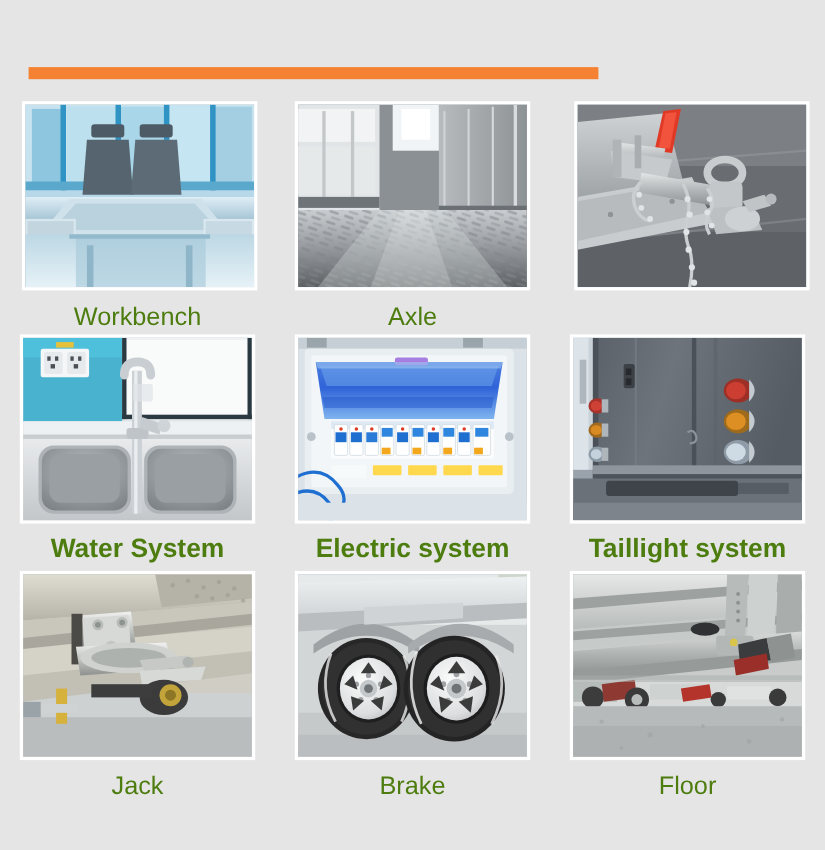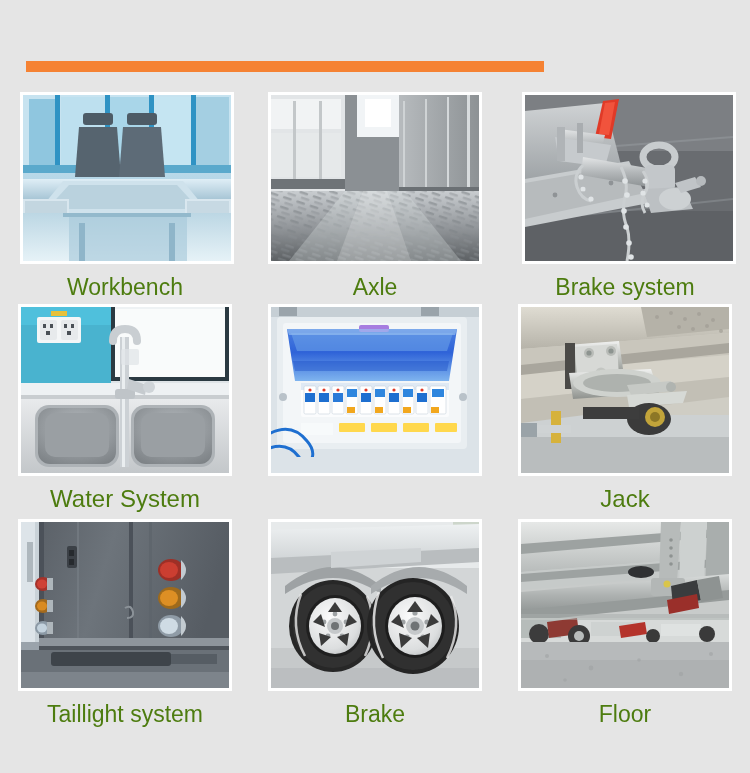--- a/index.html
+++ b/index.html
@@ -109,21 +109,21 @@
     font-family: "Liberation Sans", sans-serif;
     font-size: 23px;
     line-height: 28px;
     font-weight: 400;
     color: #4d7c0f;
     text-align: center;
     white-space: nowrap;
   }
 
   
-  .grid > .cell:nth-child(n+4):nth-child(-n+6) .caption { font-size: 24px; }
+  .grid > .cell:nth-child(n+4):nth-child(-n+6) .caption { font-size: 24px; font-weight: bold; }
 
   
   .cell.c1 .thumb-frame { margin-left: 4px; }
   .cell.c2 .thumb-frame { margin-left: 0px; }
   .cell.c3 .thumb-frame { margin-left: 8px; }
   .cell.c6 .caption { font-size: 23px; }
 </style>
 </head>
 <body>
 
@@ -299,21 +299,20 @@
             <circle cx="101" cy="132" r="2.8"></circle>
               <circle cx="104" cy="148" r="2.8"></circle>
               <circle cx="106" cy="162" r="2.8"></circle>
             <circle cx="120" cy="86" r="2.6"></circle>
               <circle cx="118" cy="98" r="2.6"></circle>
               <circle cx="122" cy="110" r="2.6"></circle>
           </g>
         </svg>
       </div>
     </div>
-    <div class="caption">Brake system</div>
   </div>
 
   <div class="cell c4">
     <div class="thumb-frame">
       <div class="thumb">
         <svg viewBox="0 0 208 166" preserveAspectRatio="none">
           <defs>
             <linearGradient id="wsCounter" x1="0" y1="0" x2="0" y2="1">
               <stop offset="0" stop-color="#e8eaec"></stop>
                 <stop offset="1" stop-color="#c3c7ca"></stop>
@@ -447,20 +446,84 @@
           <circle cx="192" cy="90" r="4" fill="#b9c2c9"></circle>
 
           <g fill="none" stroke="#1e6fd0" stroke-width="3">
             <path d="M-4 128 q24 -14 40 6 q14 16 -6 30"></path>
             <path d="M-4 142 q20 -8 32 8 q10 12 -4 22"></path>
           </g>
           <rect x="0" y="150" width="208" height="16" fill="#dce3e8"></rect>
         </svg>
       </div>
     </div>
+    <div class="caption">Electric system</div>
+  </div>
+
+  <div class="cell c6">
+    <div class="thumb-frame">
+      <div class="thumb">
+        <svg viewBox="0 0 208 166" preserveAspectRatio="none">
+          <defs>
+            <linearGradient id="tlBody" x1="0" y1="0" x2="1" y2="0.2">
+              <stop offset="0" stop-color="#5b6168"></stop>
+                <stop offset="0.4" stop-color="#6d747b"></stop>
+                <stop offset="1" stop-color="#565c63"></stop>
+            </linearGradient>
+          </defs>
+          <rect width="208" height="166" fill="#9aa3ab"></rect>
+          <rect x="0" y="0" width="30" height="120" fill="#c9d2d8"></rect>
+          <rect x="0" y="0" width="14" height="120" fill="#dde4e9"></rect>
+          <rect x="6" y="20" width="6" height="40" fill="#aeb7bd"></rect>
+
+          <rect x="18" y="0" width="190" height="128" fill="url(#tlBody)"></rect>
+          <rect x="18" y="0" width="5" height="128" fill="#4b5159"></rect>
+          <rect x="108" y="0" width="4" height="128" fill="#4b5159"></rect>
+          <rect x="128" y="0" width="3" height="128" fill="#5d646b" opacity="0.7"></rect>
+          <rect x="56" y="0" width="2" height="128" fill="#767d84" opacity="0.7"></rect>
+          <rect x="46" y="24" width="10" height="22" rx="2" fill="#3c4147"></rect>
+          <rect x="48" y="28" width="5" height="6" fill="#262a2e"></rect>
+          <rect x="48" y="37" width="5" height="6" fill="#262a2e"></rect>
+          <path d="M104 86 q6 -4 8 4 q1 6 -6 6" fill="none" stroke="#8b9298" stroke-width="2"></path>
+
+          <rect x="18" y="116" width="190" height="10" fill="#8e959c"></rect>
+          <rect x="18" y="124" width="190" height="6" fill="#4e545b"></rect>
+
+          <rect x="0" y="128" width="208" height="38" fill="#6a7178"></rect>
+          <rect x="30" y="130" width="120" height="14" rx="3" fill="#3e444a"></rect>
+          <rect x="150" y="132" width="46" height="10" fill="#565d64"></rect>
+          <rect x="0" y="150" width="208" height="16" fill="#7d848b"></rect>
+
+          <g>
+            <ellipse cx="22" cy="62" rx="8" ry="7" fill="#a6322a"></ellipse>
+            <ellipse cx="21" cy="62" rx="5" ry="4.5" fill="#cf4135"></ellipse>
+            <rect x="26" y="56" width="6" height="12" fill="#aeb6bb"></rect>
+            <ellipse cx="22" cy="84" rx="8" ry="7" fill="#a36a1e"></ellipse>
+            <ellipse cx="21" cy="84" rx="5" ry="4.5" fill="#d98b22"></ellipse>
+            <rect x="26" y="78" width="6" height="12" fill="#aeb6bb"></rect>
+            <ellipse cx="22" cy="106" rx="8" ry="7" fill="#8c9aa6"></ellipse>
+            <ellipse cx="21" cy="106" rx="5" ry="4.5" fill="#c3d2dd"></ellipse>
+            <rect x="26" y="100" width="6" height="12" fill="#aeb6bb"></rect>
+          </g>
+
+          <g>
+            <ellipse cx="150" cy="48" rx="13" ry="11" fill="#9e2f26"></ellipse>
+            <ellipse cx="148" cy="48" rx="9" ry="8" fill="#cb3e31"></ellipse>
+            <path d="M160 38 q10 10 0 20 z" fill="#c3cbd1"></path>
+            <ellipse cx="150" cy="76" rx="13" ry="11" fill="#9e6a1c"></ellipse>
+            <ellipse cx="148" cy="76" rx="9" ry="8" fill="#dd8f24"></ellipse>
+            <path d="M160 66 q10 10 0 20 z" fill="#c3cbd1"></path>
+            <ellipse cx="150" cy="104" rx="13" ry="11" fill="#8f9ba6"></ellipse>
+            <ellipse cx="148" cy="104" rx="9" ry="8" fill="#cfdbe4"></ellipse>
+            <path d="M160 94 q10 10 0 20 z" fill="#c3cbd1"></path>
+          </g>
+        </svg>
+      </div>
+    </div>
+    <div class="caption">Taillight system</div>
   </div>
 
   <div class="cell c7">
     <div class="thumb-frame">
       <div class="thumb">
         <svg viewBox="0 0 208 166" preserveAspectRatio="none">
           <defs>
             <linearGradient id="jkDeck" x1="0" y1="0" x2="0" y2="1">
               <stop offset="0" stop-color="#dfdcd2"></stop>
                 <stop offset="1" stop-color="#b6b3a9"></stop>
@@ -519,83 +582,20 @@
           <ellipse cx="134" cy="110" rx="5" ry="5" fill="#8d7726"></ellipse>
           <rect x="62" y="100" width="56" height="12" fill="#3d3d3d"></rect>
 
           <rect x="30" y="104" width="10" height="32" fill="#d6b23c"></rect>
           <rect x="16" y="118" width="34" height="8" fill="#cfd3d4"></rect>
           <rect x="0" y="116" width="16" height="14" fill="#9aa3a8"></rect>
         </svg>
       </div>
     </div>
     <div class="caption">Jack</div>
-  </div>
-
-  <div class="cell c6">
-    <div class="thumb-frame">
-      <div class="thumb">
-        <svg viewBox="0 0 208 166" preserveAspectRatio="none">
-          <defs>
-            <linearGradient id="tlBody" x1="0" y1="0" x2="1" y2="0.2">
-              <stop offset="0" stop-color="#5b6168"></stop>
-                <stop offset="0.4" stop-color="#6d747b"></stop>
-                <stop offset="1" stop-color="#565c63"></stop>
-            </linearGradient>
-          </defs>
-          <rect width="208" height="166" fill="#9aa3ab"></rect>
-          <rect x="0" y="0" width="30" height="120" fill="#c9d2d8"></rect>
-          <rect x="0" y="0" width="14" height="120" fill="#dde4e9"></rect>
-          <rect x="6" y="20" width="6" height="40" fill="#aeb7bd"></rect>
-
-          <rect x="18" y="0" width="190" height="128" fill="url(#tlBody)"></rect>
-          <rect x="18" y="0" width="5" height="128" fill="#4b5159"></rect>
-          <rect x="108" y="0" width="4" height="128" fill="#4b5159"></rect>
-          <rect x="128" y="0" width="3" height="128" fill="#5d646b" opacity="0.7"></rect>
-          <rect x="56" y="0" width="2" height="128" fill="#767d84" opacity="0.7"></rect>
-          <rect x="46" y="24" width="10" height="22" rx="2" fill="#3c4147"></rect>
-          <rect x="48" y="28" width="5" height="6" fill="#262a2e"></rect>
-          <rect x="48" y="37" width="5" height="6" fill="#262a2e"></rect>
-          <path d="M104 86 q6 -4 8 4 q1 6 -6 6" fill="none" stroke="#8b9298" stroke-width="2"></path>
-
-          <rect x="18" y="116" width="190" height="10" fill="#8e959c"></rect>
-          <rect x="18" y="124" width="190" height="6" fill="#4e545b"></rect>
-
-          <rect x="0" y="128" width="208" height="38" fill="#6a7178"></rect>
-          <rect x="30" y="130" width="120" height="14" rx="3" fill="#3e444a"></rect>
-          <rect x="150" y="132" width="46" height="10" fill="#565d64"></rect>
-          <rect x="0" y="150" width="208" height="16" fill="#7d848b"></rect>
-
-          <g>
-            <ellipse cx="22" cy="62" rx="8" ry="7" fill="#a6322a"></ellipse>
-            <ellipse cx="21" cy="62" rx="5" ry="4.5" fill="#cf4135"></ellipse>
-            <rect x="26" y="56" width="6" height="12" fill="#aeb6bb"></rect>
-            <ellipse cx="22" cy="84" rx="8" ry="7" fill="#a36a1e"></ellipse>
-            <ellipse cx="21" cy="84" rx="5" ry="4.5" fill="#d98b22"></ellipse>
-            <rect x="26" y="78" width="6" height="12" fill="#aeb6bb"></rect>
-            <ellipse cx="22" cy="106" rx="8" ry="7" fill="#8c9aa6"></ellipse>
-            <ellipse cx="21" cy="106" rx="5" ry="4.5" fill="#c3d2dd"></ellipse>
-            <rect x="26" y="100" width="6" height="12" fill="#aeb6bb"></rect>
-          </g>
-
-          <g>
-            <ellipse cx="150" cy="48" rx="13" ry="11" fill="#9e2f26"></ellipse>
-            <ellipse cx="148" cy="48" rx="9" ry="8" fill="#cb3e31"></ellipse>
-            <path d="M160 38 q10 10 0 20 z" fill="#c3cbd1"></path>
-            <ellipse cx="150" cy="76" rx="13" ry="11" fill="#9e6a1c"></ellipse>
-            <ellipse cx="148" cy="76" rx="9" ry="8" fill="#dd8f24"></ellipse>
-            <path d="M160 66 q10 10 0 20 z" fill="#c3cbd1"></path>
-            <ellipse cx="150" cy="104" rx="13" ry="11" fill="#8f9ba6"></ellipse>
-            <ellipse cx="148" cy="104" rx="9" ry="8" fill="#cfdbe4"></ellipse>
-            <path d="M160 94 q10 10 0 20 z" fill="#c3cbd1"></path>
-          </g>
-        </svg>
-      </div>
-    </div>
-    <div class="caption">Taillight system</div>
   </div>
 
   <div class="cell c8">
     <div class="thumb-frame">
       <div class="thumb">
         <svg viewBox="0 0 208 166" preserveAspectRatio="none">
           <defs>
             <radialGradient id="tiRim" cx="0.4" cy="0.35" r="0.8">
               <stop offset="0" stop-color="#fbfbfb"></stop>
                 <stop offset="0.7" stop-color="#dcdedf"></stop>

